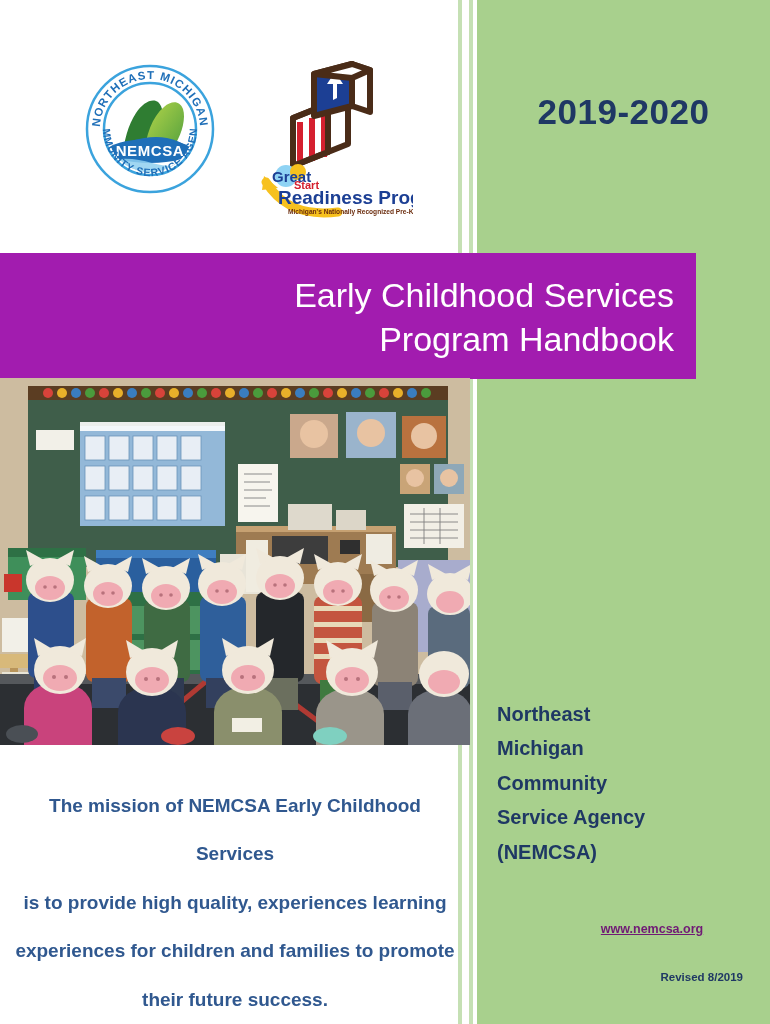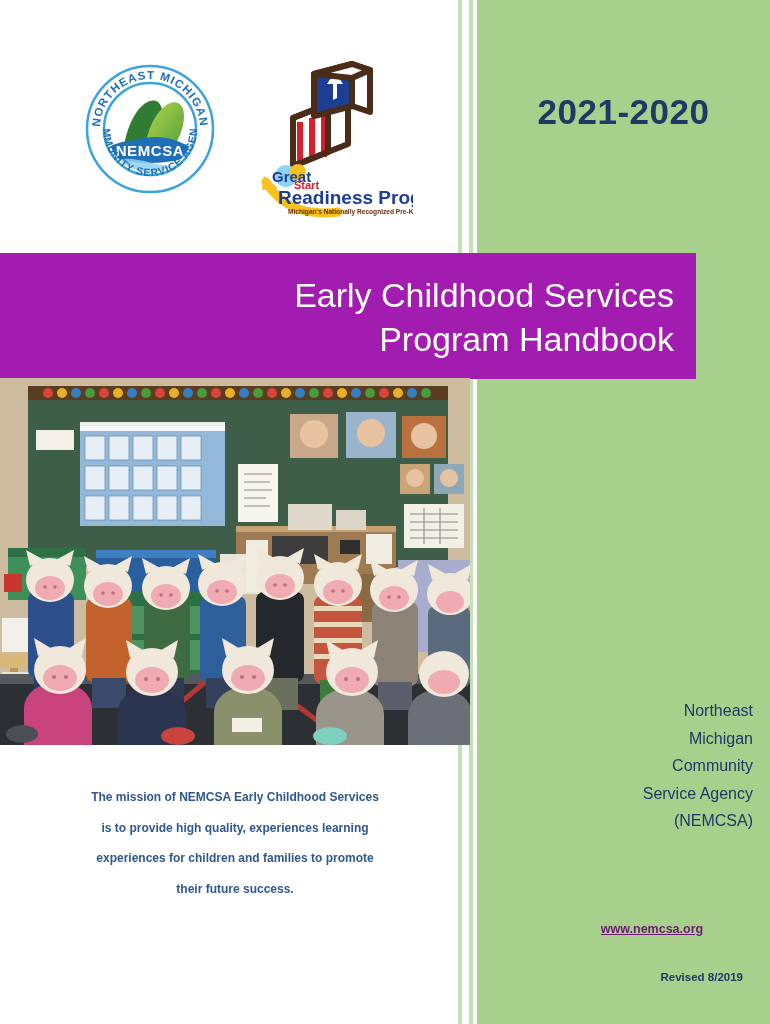--- a/index.html
+++ b/index.html
@@ -108,35 +108,35 @@
   .photo svg { display: block; }
 
   
   .mission {
     position: absolute;
     left: 14px;
     top: 782px;
     width: 442px;
     text-align: center;
     color: #30588f;
-    font-size: 12px;
+    font-size: 19px;
     font-weight: bold;
     line-height: 2.55;
   }
 
   
   .agency-name {
     position: absolute;
     left: 497px;
     top: 697px;
     width: 256px;
-    text-align: right;
+    text-align: left;
     color: #1f3864;
-    font-size: 16px;
-    font-weight: normal;
+    font-size: 20px;
+    font-weight: bold;
     line-height: 1.72;
   }
 
   .website-link {
     position: absolute;
     left: 524px;
     top: 922px;
     width: 256px;
     text-align: center;
     font-size: 12.5px;
@@ -158,21 +158,21 @@
 </style>
 </head>
 <body>
 
 <div class="page">
 
   <div class="green-panel"></div>
   <div class="accent-line one"></div>
   <div class="accent-line two"></div>
 
-  <div class="year">2021-2020</div>
+  <div class="year">2019-2020</div>
 
   <div class="nemcsa-logo">
     <svg viewBox="0 0 132 132" width="132" height="132" aria-hidden="true">
       <defs>
         <path id="arcTop" d="M 16,66 A 50,50 0 0 1 116,66"></path>
         <path id="arcBot" d="M 19,66 A 47,47 0 0 0 113,66"></path>
         <clipPath id="innerClip">
             <circle cx="66" cy="66" r="43"></circle>
           </clipPath>
         <linearGradient id="leafGrad" x1="0" y1="0" x2="1" y2="1">

